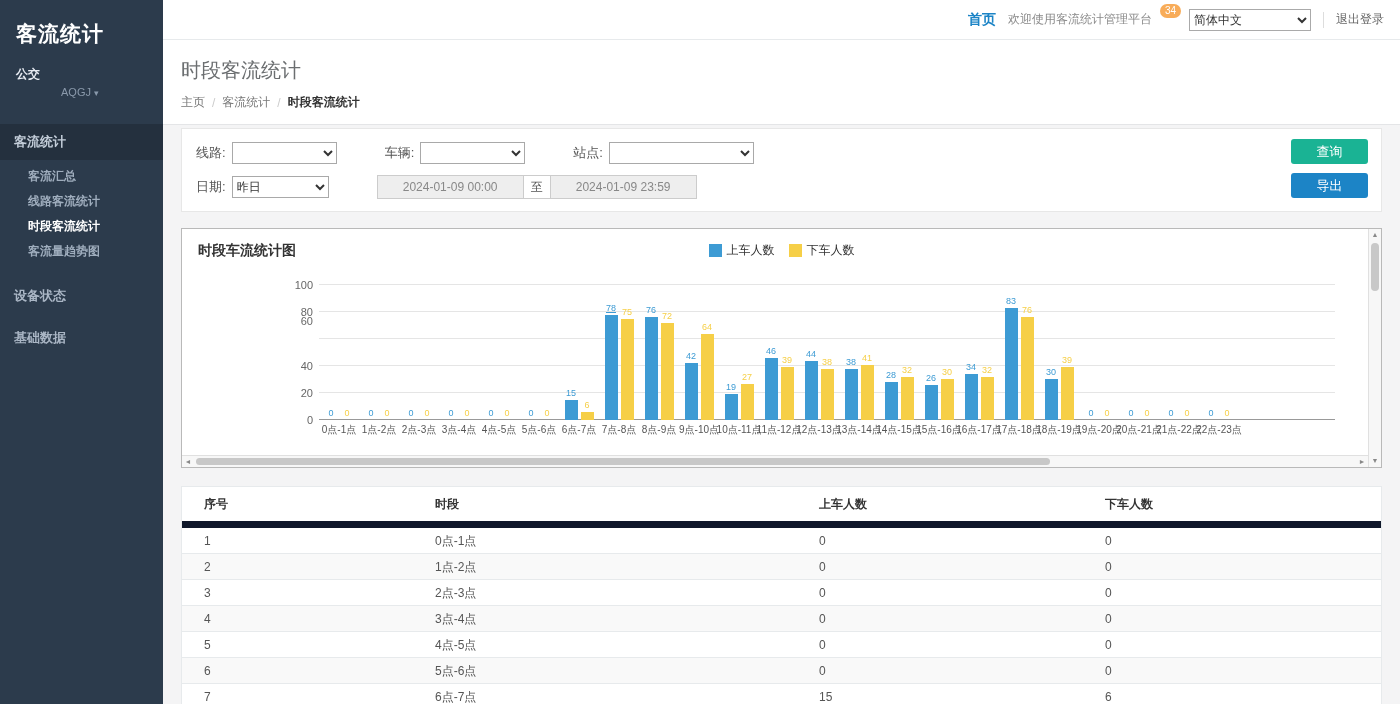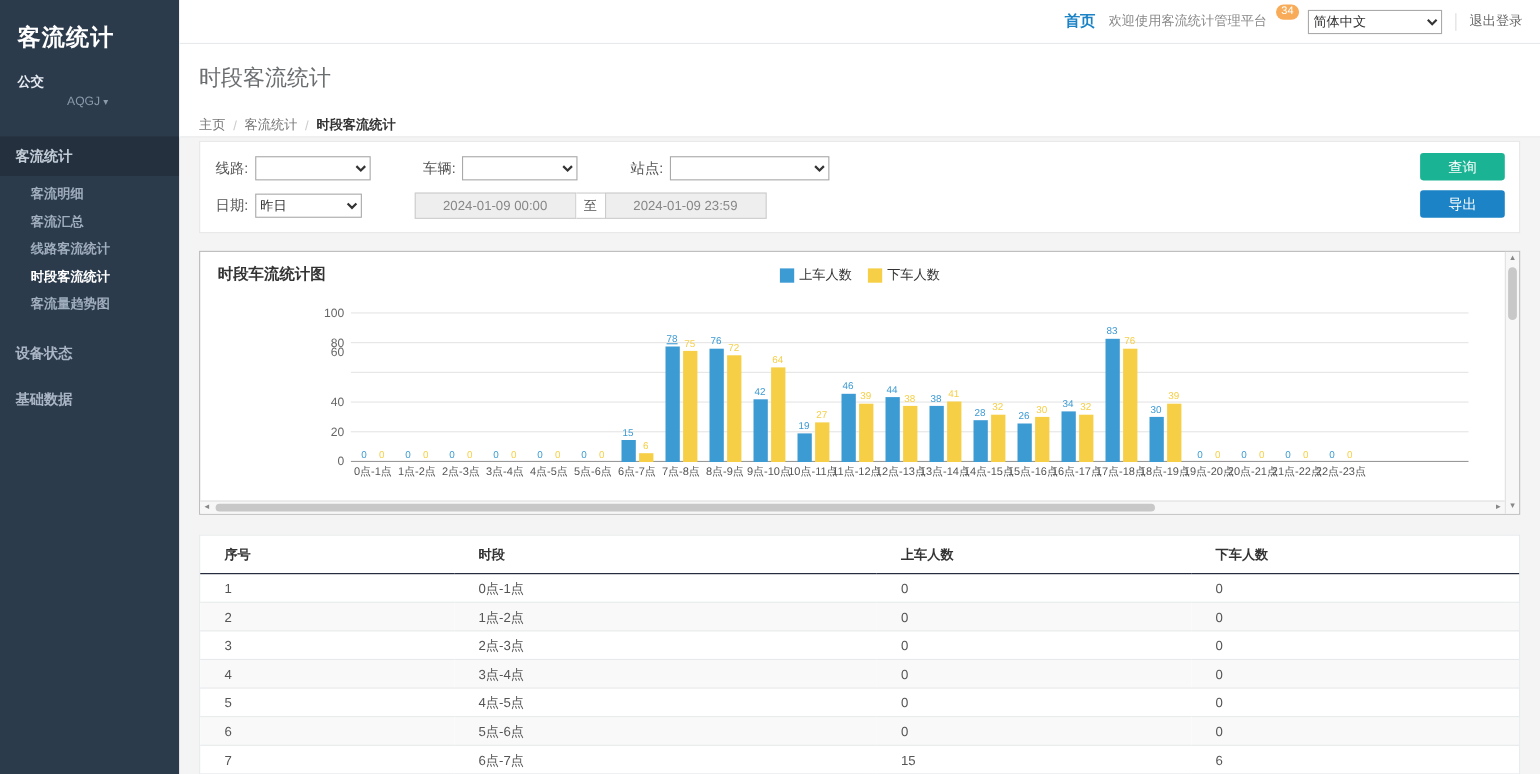--- a/index.html
+++ b/index.html
@@ -26,21 +26,21 @@
   .topbar { height:40px; background:#fff; border-bottom:1px solid #e7eaec; display:flex; align-items:center; justify-content:flex-end; gap:12px; padding:0 16px; }
   .home-link { color:#1c84c6; font-size:14px; font-weight:bold; text-decoration:none; cursor:pointer; }
   .welcome-text { font-size:12px; color:#8a8a8a; }
   .notif-badge { background:#f8ac59; color:#fff; font-size:10px; line-height:12px; padding:1px 5px; border-radius:8px; position:relative; top:-9px; margin:0 -4px; }
   .lang-select { height:22px; font-size:12px; color:#333; border:1px solid #aaa; background:#fff; width:122px; }
   .topbar-divider { width:1px; height:16px; background:#ddd; }
   .logout-link { font-size:12px; color:#666; cursor:pointer; }
 
   .page-heading { background:#fff; border-bottom:1px solid #e4e5e7; padding:17px 18px 14px 18px; height:85px; }
   .page-title { font-size:20px; color:#6b6e70; font-weight:normal; }
-  .breadcrumb { margin-top:21px; font-size:12px; color:#999; display:flex; gap:7px; align-items:center; }
+  .breadcrumb { margin-top:10px; font-size:12px; color:#999; display:flex; gap:7px; align-items:center; }
   .crumb { color:#777; cursor:pointer; }
   .crumb-sep { color:#ccc; }
   .crumb-active { color:#333; font-weight:bold; }
 
   .content { padding:3px 18px 0 18px; }
 
   
   .filter-card { position:relative; background:#fff; border:1px solid #e7e7e7; height:84px; padding:11px 14px; margin-bottom:16px; }
   .filter-row { display:flex; align-items:center; height:26px; }
   .filter-row + .filter-row { margin-top:8px; }
@@ -79,39 +79,38 @@
   .vscroll .arrow.up { top:0; } .vscroll .arrow.down { bottom:0; }
   .vscroll .thumb { position:absolute; top:14px; left:2px; width:8px; height:48px; background:#c8c8c8; border-radius:4px; cursor:pointer; }
   .hscroll { position:absolute; bottom:0; left:0; right:13px; height:12px; background:#f7f7f7; border-top:1px solid #e0e0e0; }
   .hscroll .arrow { position:absolute; top:0; bottom:0; width:12px; text-align:center; font-size:7px; color:#888; line-height:11px; cursor:pointer; }
   .hscroll .arrow.left { left:0; } .hscroll .arrow.right { right:0; }
   .hscroll .thumb { position:absolute; top:2px; left:14px; width:72%; height:7px; background:#c8c8c8; border-radius:4px; cursor:pointer; }
 
   
   .table-card { background:#fff; border:1px solid #e7eaec; }
   table.data-table { width:100%; border-collapse:collapse; table-layout:fixed; }
-  .data-table th { text-align:left; font-size:12px; color:#333; padding:9px 0 8px 22px; border-bottom:1px solid #0f172a; font-weight:bold; }
+  .data-table th { text-align:left; font-size:12px; color:#333; padding:9px 0 8px 22px; border-bottom:7px solid #0f172a; font-weight:bold; }
   .data-table td { font-size:12px; color:#555; padding:7px 0 6px 22px; border-bottom:1px solid #e7eaec; line-height:12px; }
   .data-table tbody tr:nth-child(even) { background:#f9f9f9; }
 </style>
 </head>
 <body>
 
 <aside class="sidebar">
   <div class="brand">
     <div class="brand-title">客流统计</div>
     <div class="org-name">公交</div>
     <div class="org-code">
       <span>AQGJ</span><span class="caret">▾</span>
     </div>
   </div>
   <nav class="nav">
     <div class="nav-section open">客流统计</div>
     <div class="sub-menu">
-      <div class="sub-item">客流明细</div>
       <div class="sub-item">客流汇总</div>
       <div class="sub-item">线路客流统计</div>
       <div class="sub-item active">时段客流统计</div>
       <div class="sub-item">客流量趋势图</div>
     </div>
     <div class="nav-section spaced">设备状态</div>
     <div class="nav-section spaced">基础数据</div>
   </nav>
 </aside>
 

